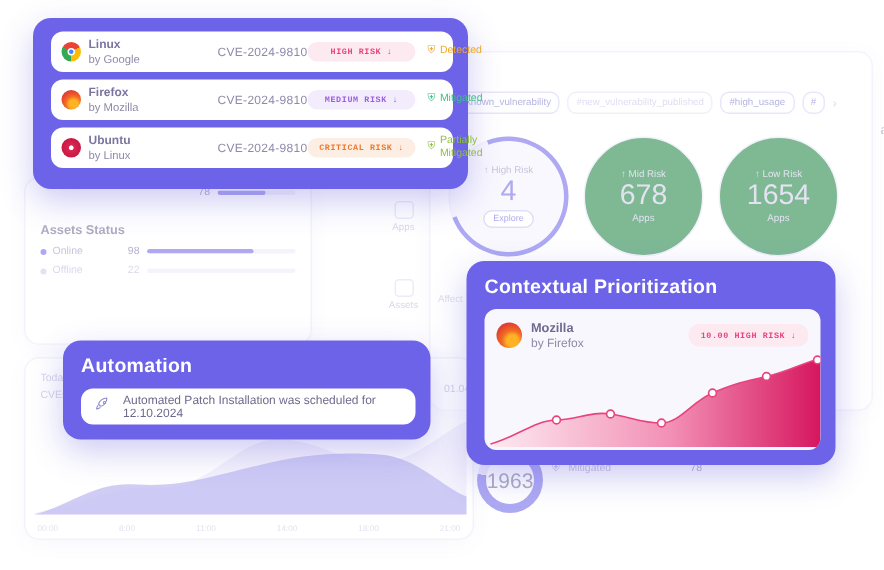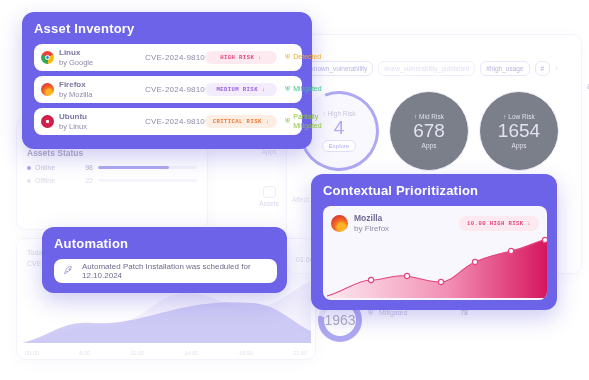--- a/index.html
+++ b/index.html
@@ -115,21 +115,21 @@
     font-size:6.5px; color:#7a76c8; padding:3px 5px; white-space:nowrap;
   }
   .tag.dim { color:#c8c5e8; border-color:#e6e4f7; }
   .tag-arrow { color:#bdb9e0; font-size:8px; }
 
   .circ-wrap { position:absolute; left:12px; top:56px; display:flex; gap:10px; }
   .circ {
     width:80px; height:80px; border-radius:50%;
     border:1px solid #e8e6f8;
     display:flex; flex-direction:column; align-items:center; justify-content:center;
-    position:relative; background:#0f172a;
+    position:relative; background:#15803d;
   }
   .circ.active { background:#f5f4fe; border-color:#eceafa; }
   .circ.active::before {
     content:""; position:absolute; inset:-1px; border-radius:50%;
     border:3px solid transparent;
     border-top-color:#6c63e8; border-right-color:#6c63e8; border-bottom-color:#6c63e8;
     transform: rotate(24deg);
   }
   .circ-label { font-size:6.5px; color:#9a96c0; margin-bottom:1px; }
   .circ.dim .circ-label, .circ.dim .circ-sub { color:#cfcce9; }
@@ -307,21 +307,20 @@
       </div>
       <div class="dl-row">
         <div class="dl-ico">⛨</div>
         <div class="dl-name">Mitigated</div>
         <div class="dl-val">78</div>
       </div>
     </div>
   </div>
 
   <div class="panel" id="asset-panel">
-    <div class="panel-title">Asset Inventory</div>
 
     <div class="ai-row">
       <div class="ai-app">
         <div class="logo chrome"></div>
         <div class="ai-name">
           <b>Linux</b>
           <span>by Google</span>
         </div>
       </div>
       <div class="ai-cve">CVE-2024-9810</div>

